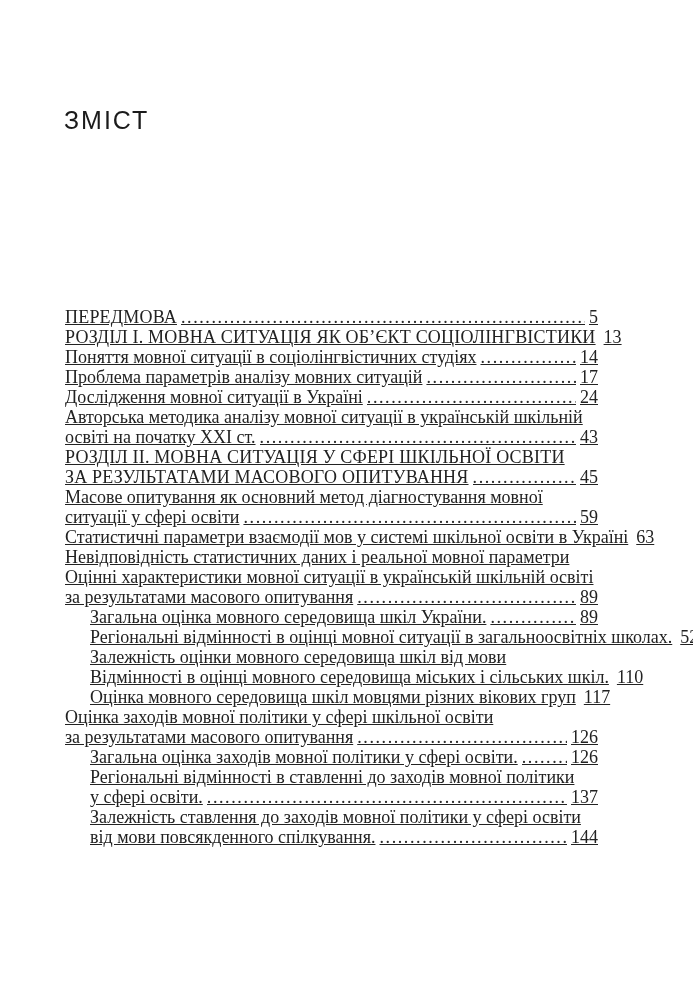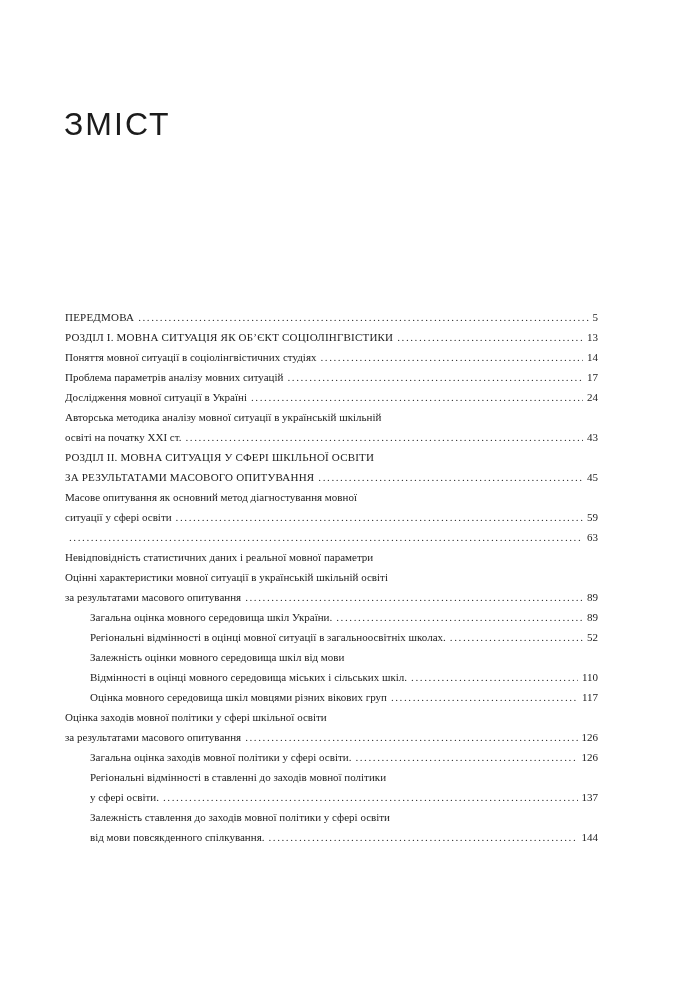--- a/index.html
+++ b/index.html
@@ -16,32 +16,33 @@
     font-family: "Liberation Serif", serif;
     color: #1f1f1f;
   }
   .title {
     position: absolute;
     left: 64px;
     top: 106px;
     margin: 0;
     font-family: "Liberation Sans", sans-serif;
     font-weight: 300;
-    font-size: 32px;
+    font-size: 25px;
     letter-spacing: 2px;
     color: #1b1b1b;
   }
   .toc {
     position: absolute;
     left: 65px;
     top: 307px;
     width: 533px;
-    font-size: 11px;
+    font-size: 18px;
     line-height: 20px;
     color: #222222;
+    text-decoration: underline;
   }
   .entry { margin: 0; }
   .entry.gap { }
   .entry.l2 { padding-left: 25px; text-align: right; }
   .entry.section .label { letter-spacing: 0.2px; }
   .line {
     display: flex;
     align-items: baseline;
   }
   .label {
@@ -132,20 +133,21 @@
           <span class="label">Масове опитування як основний метод діагностування мовної</span>
         </div>
         <div class="line">
           <span class="label">ситуації у сфері освіти</span>
           <span class="leader"></span>
           <span class="pagenum">59</span>
         </div>
       </div>
       <div class="entry l1">
         <div class="line">
+          <span class="label">Статистичні параметри взаємодії мов у системі шкільної освіти в Україні</span>
           <span class="leader"></span>
           <span class="pagenum">63</span>
         </div>
       </div>
       <div class="entry l1">
         <div class="line">
           <span class="label">Невідповідність статистичних даних і реальної мовної параметри</span>
         </div>
       </div>
       <div class="entry l1">

